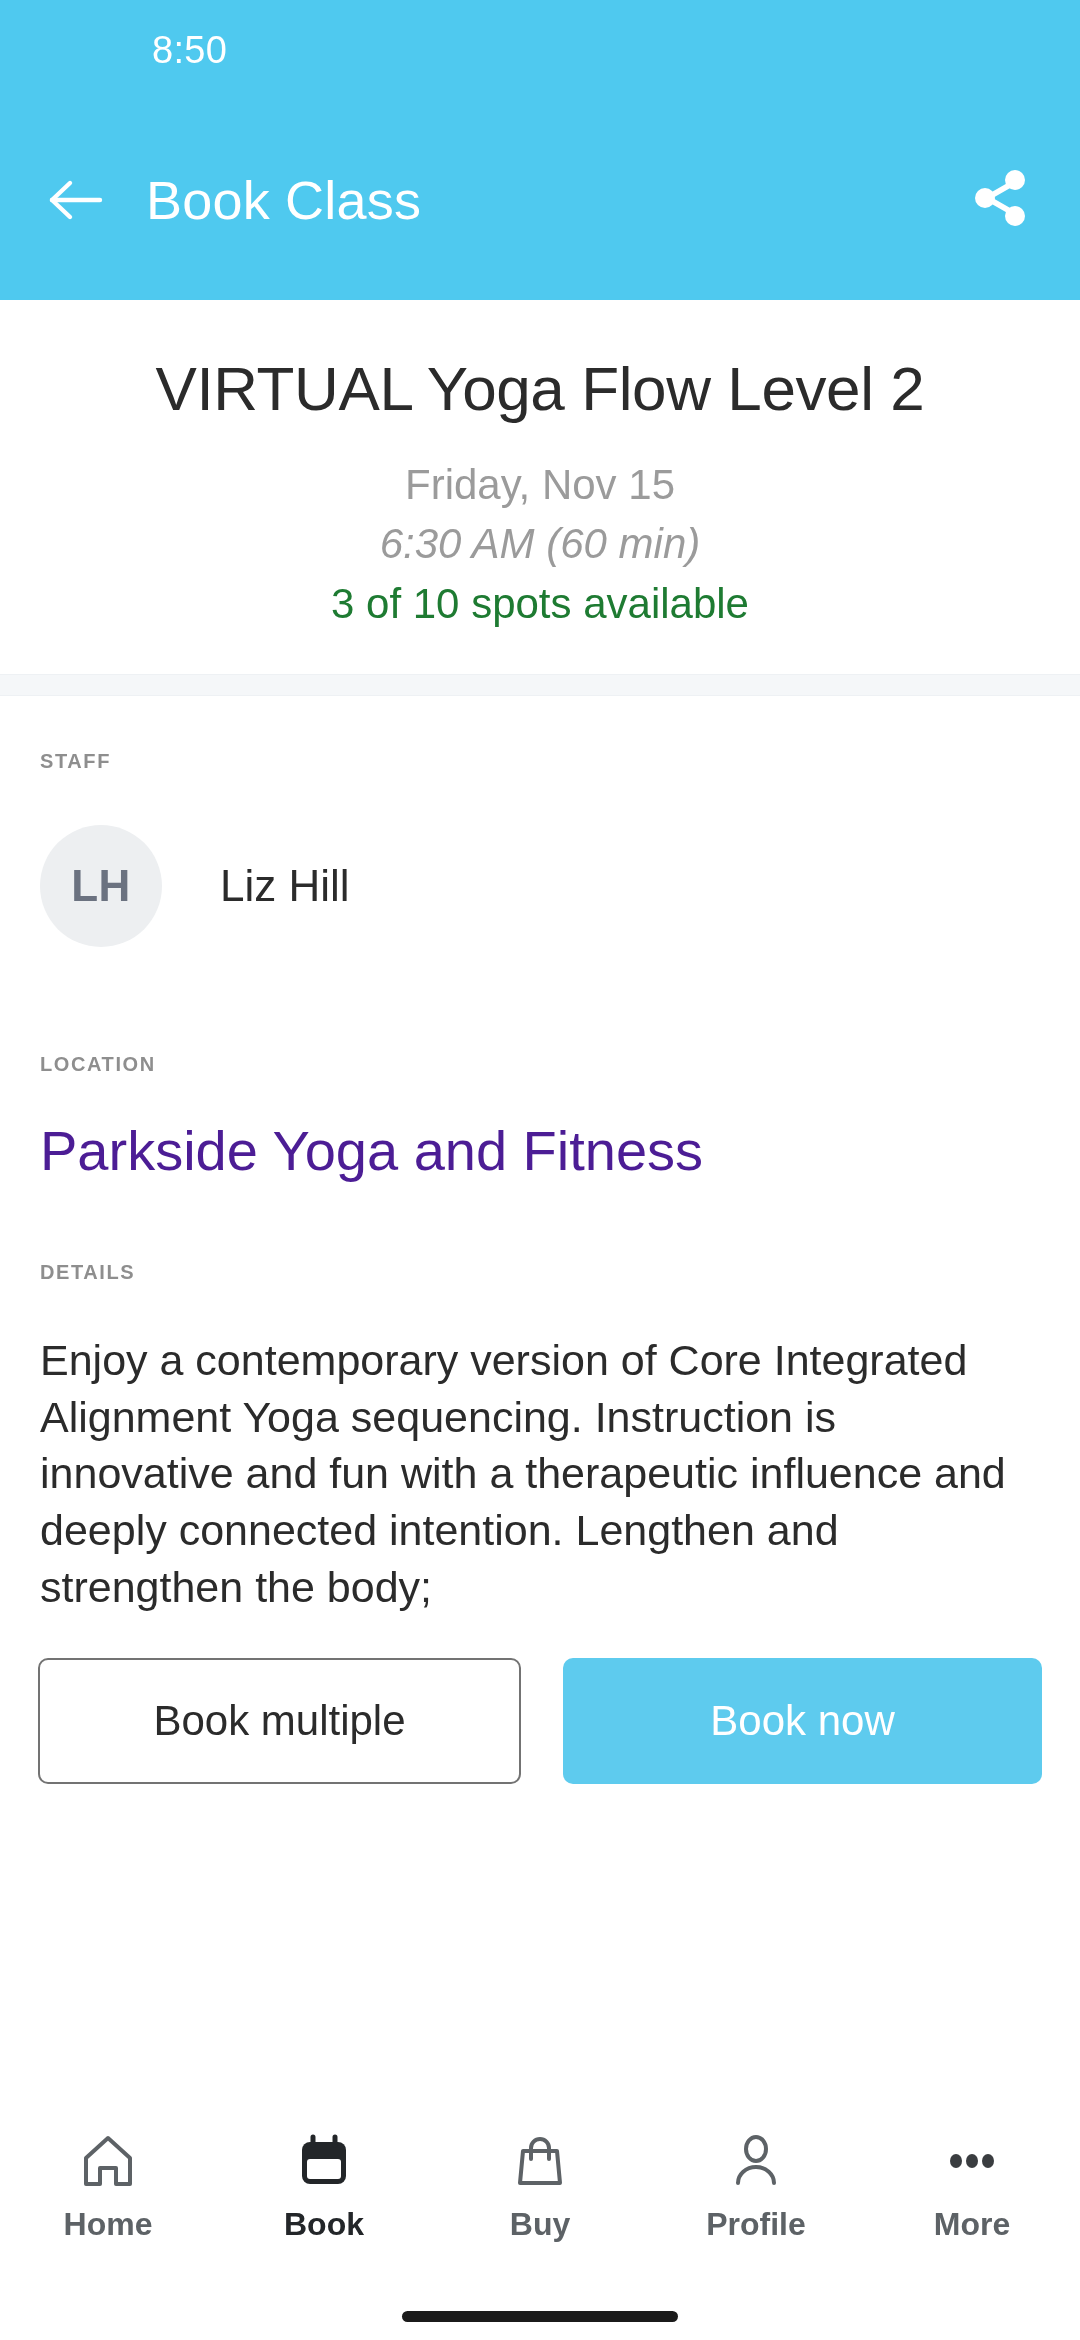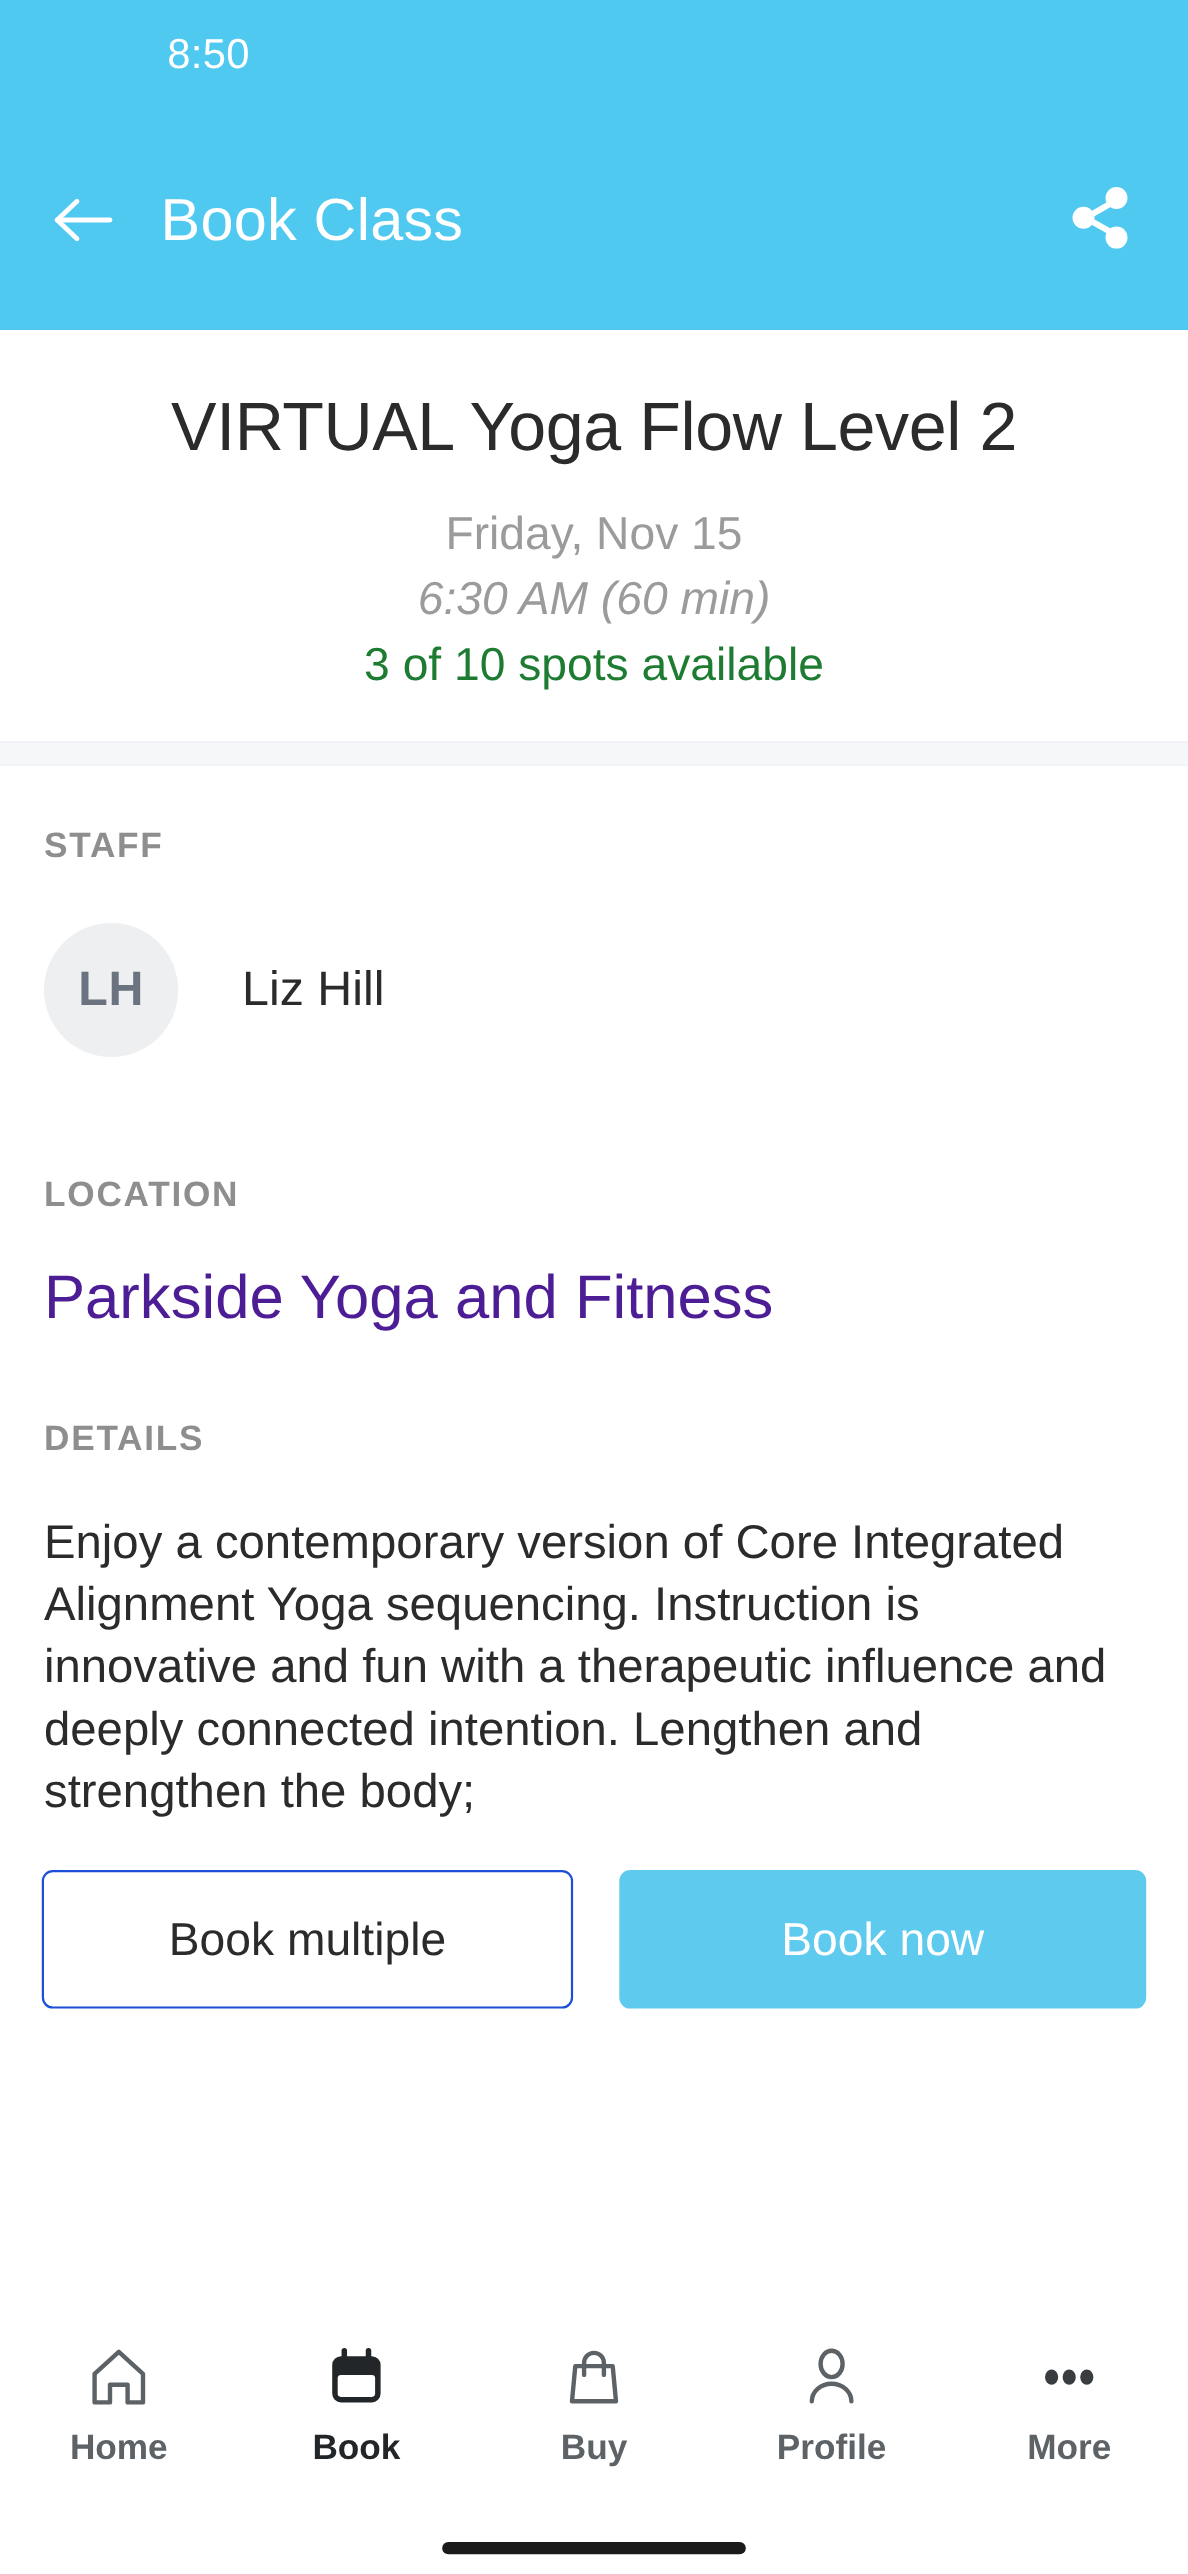--- a/index.html
+++ b/index.html
@@ -123,21 +123,21 @@
     border-top: 1px solid #EEF1F4;
     border-bottom: 1px solid #EEF1F4;
     flex-shrink: 0;
   }
 
   
   .sections {
     padding: 54px 40px 0 40px;
   }
   .section-label {
-    font-size: 32px;
+    font-size: 20px;
     font-weight: 700;
     color: #8e8e8e;
     letter-spacing: 1.6px;
   }
   .staff-row {
     display: flex;
     align-items: center;
     margin-top: 52px;
   }
   .avatar {
@@ -194,21 +194,21 @@
     display: flex;
     align-items: center;
     justify-content: center;
     font-size: 42px;
     font-family: "Liberation Sans", sans-serif;
     font-weight: 400;
     cursor: pointer;
   }
   .btn-outline {
     background: #ffffff;
-    border: 2px solid #1d4ed8;
+    border: 2px solid #737373;
     color: #2b2b2b;
   }
   .btn-filled {
     background: #5ECBEE;
     border: none;
     color: #ffffff;
   }
 
   
   .bottom-nav {

